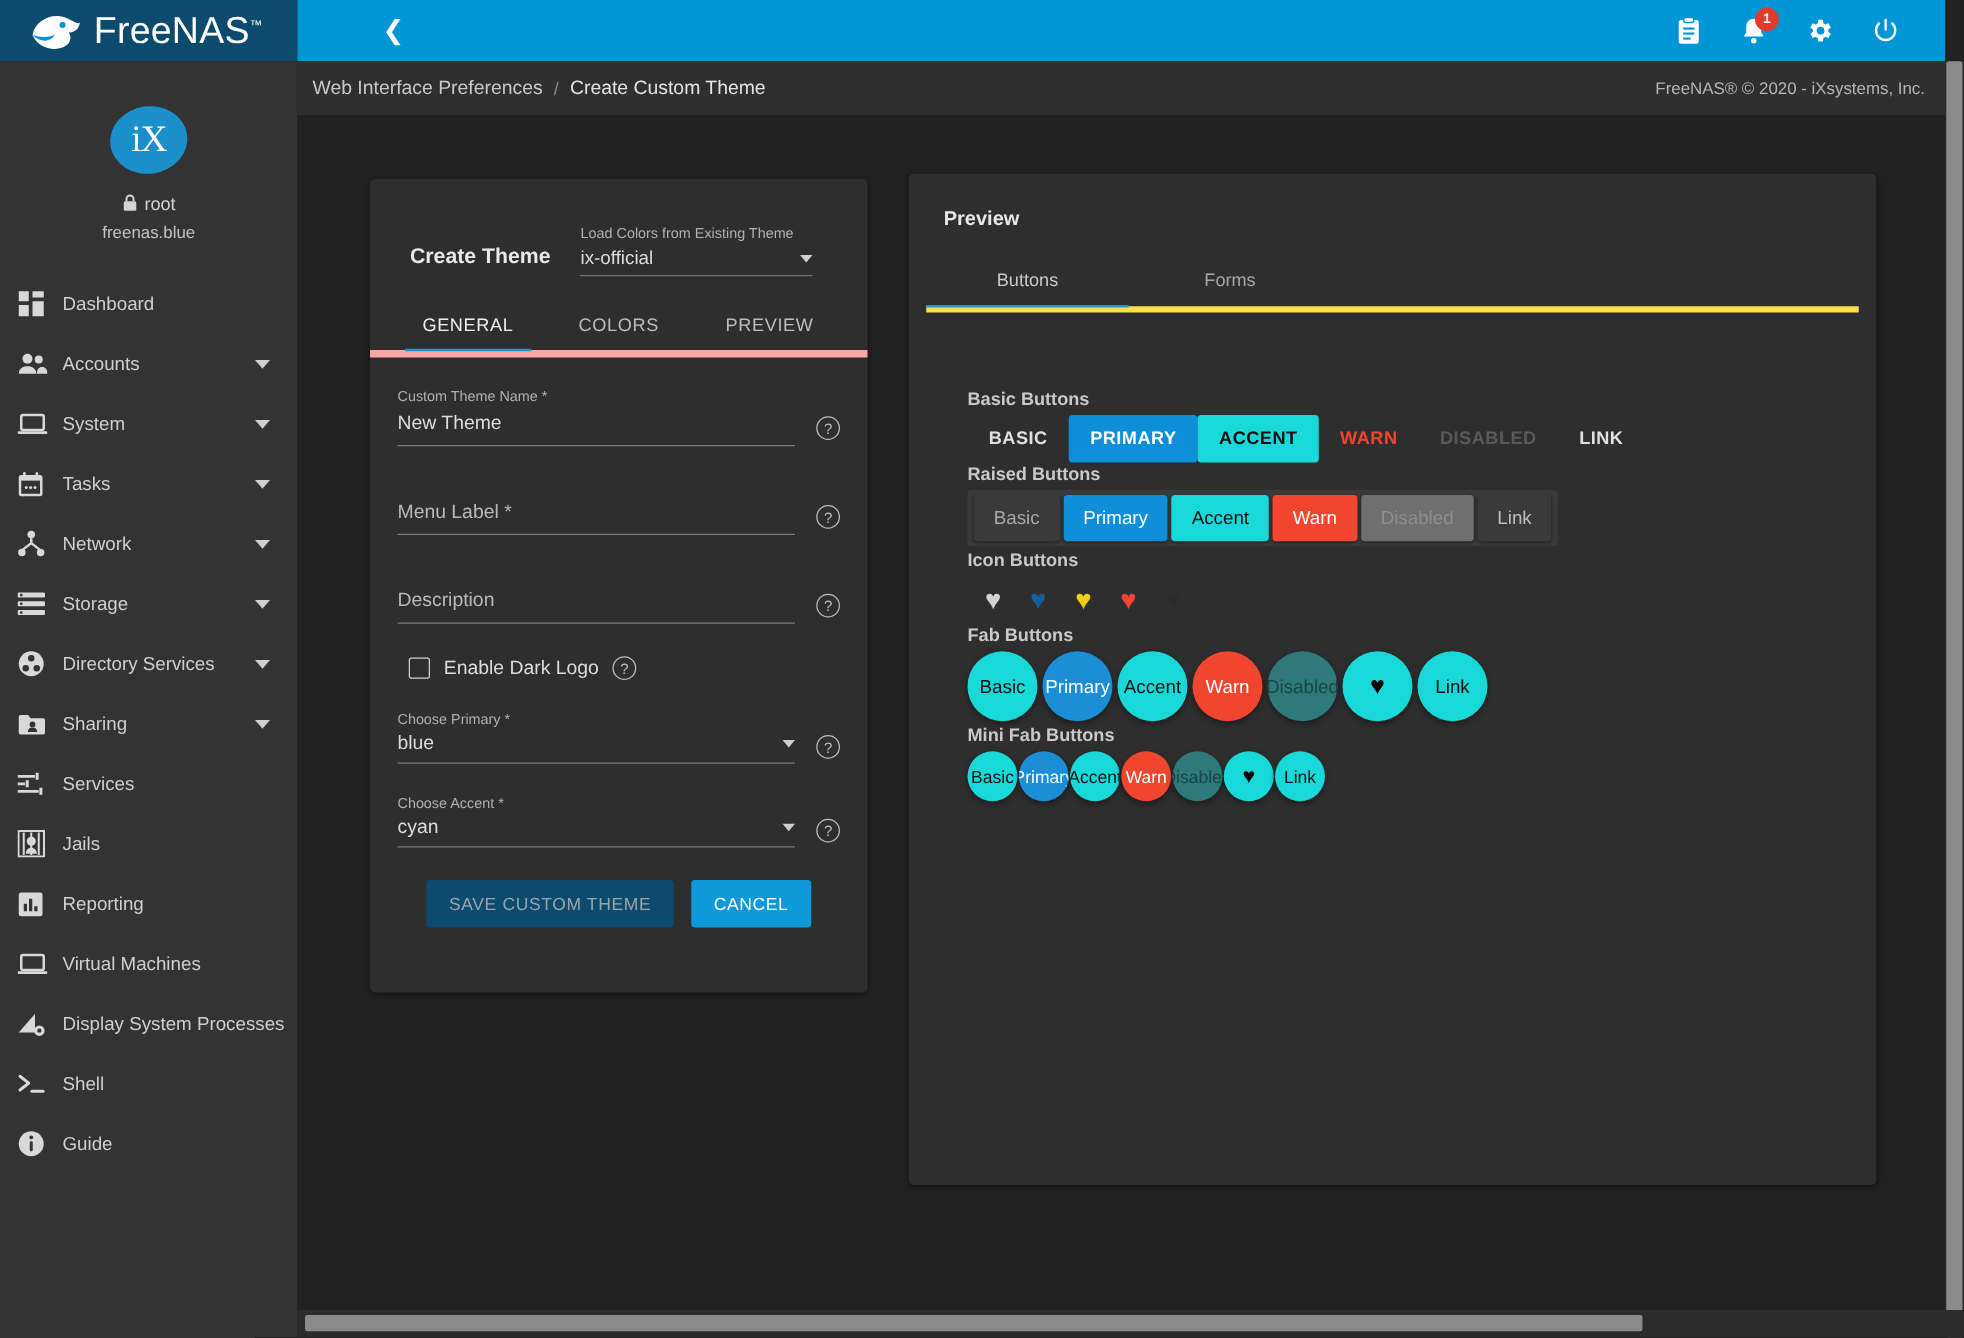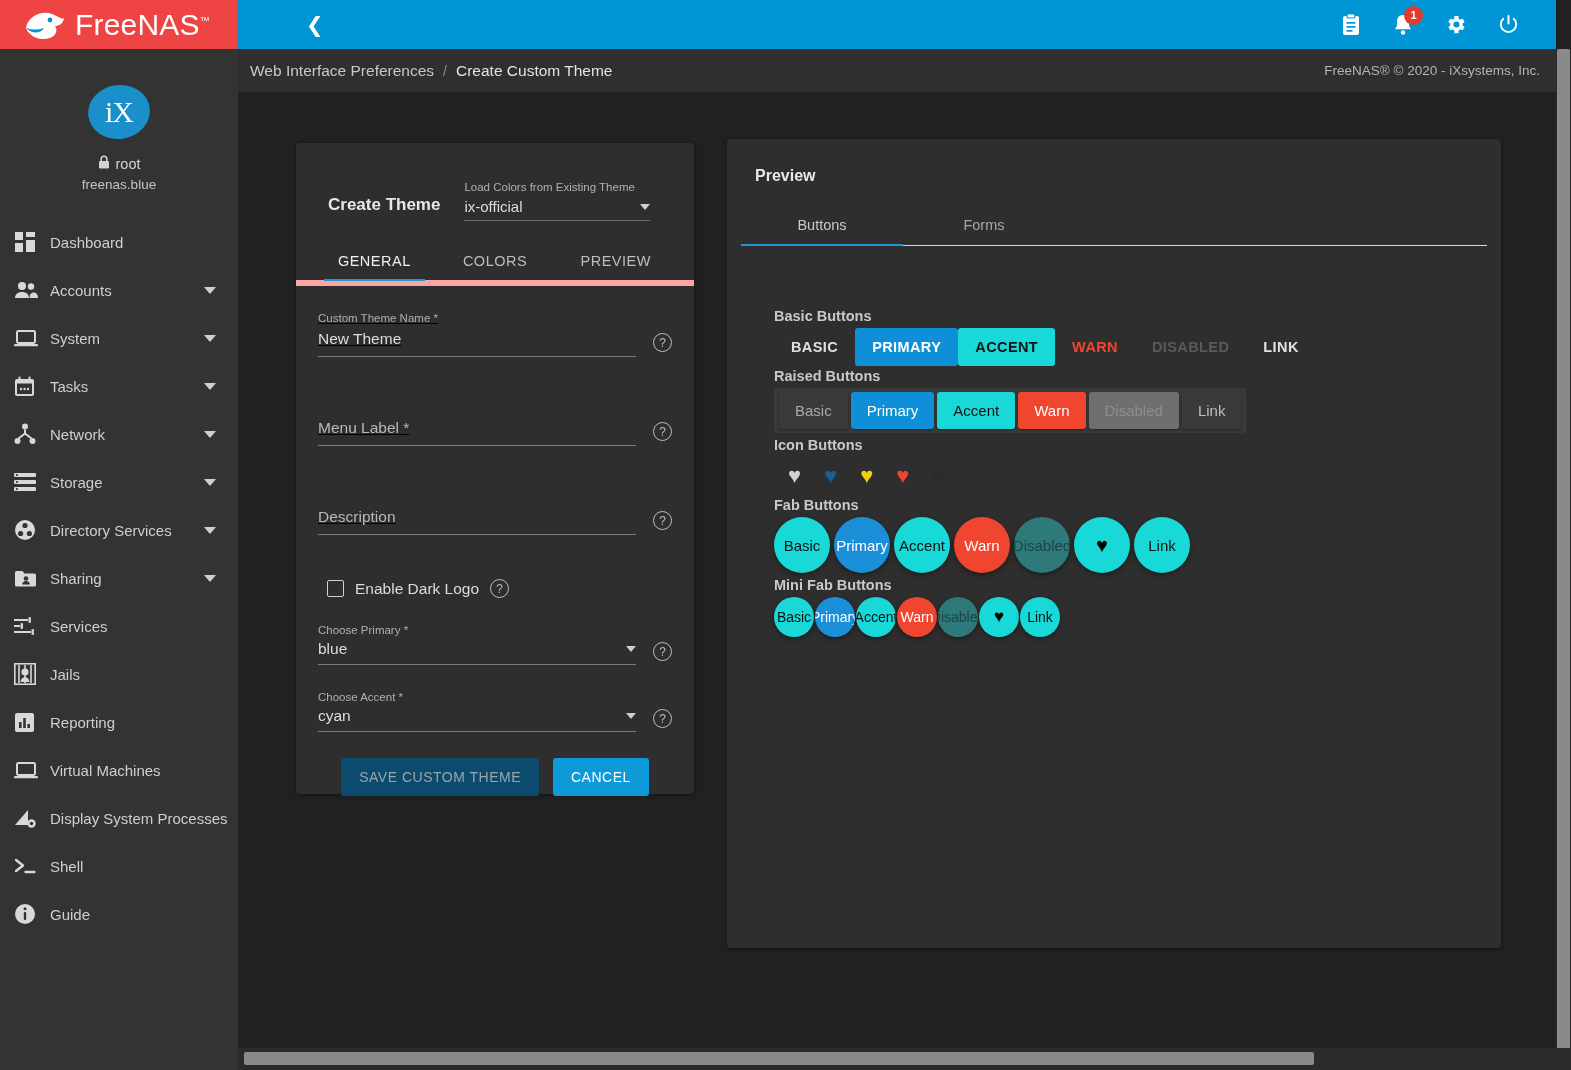--- a/index.html
+++ b/index.html
@@ -7,21 +7,21 @@
     width: 1571px; height: 1070px;
     background: #212121;
     font-family: "Liberation Sans", sans-serif;
     overflow: hidden;
   }
   body { position: relative; }
 
   
   #topbar { position: absolute; top: 0; left: 0; width: 1556px; height: 49px; display: flex; }
   #brand {
-    width: 238px; height: 49px; background: #ef4444;
+    width: 238px; height: 49px; background: #0c4a6e;
     display: flex; align-items: center; padding-left: 22px; gap: 9px;
   }
   #brand .logo-mark { width: 44px; height: 34px; position: relative; }
   #brand .wordmark { color: #fff; font-size: 30px; letter-spacing: .2px; font-weight: 400; position: relative; }
   #brand .wordmark sup { font-size: 10px; vertical-align: super; }
 
   #topbar-rest {
     flex: 1; background: #0095d5; height: 49px;
     display: flex; align-items: center; padding: 0 18px 0 22px;
   }
@@ -92,21 +92,21 @@
   }
   .underline-select .val { color: #dcdcdc; font-size: 15px; }
   .dd-caret { width: 0; height: 0; border-left: 5px solid transparent; border-right: 5px solid transparent; border-top: 6px solid #cfcfcf; }
 
   #tabs-row { display: flex; margin-top: 20px; border-bottom: 6px solid #fca5a5; padding: 0 18px; }
   .tab { flex: 1; text-align: center; padding: 12px 0 11px; color: #bdbdbd; font-size: 14.5px; letter-spacing: .5px; cursor: pointer; position: relative; }
   .tab.active { color: #efefef; }
   .tab.active::after { content: ""; position: absolute; left: 8%; right: 8%; bottom: -1px; height: 2.5px; background: #2196d3; }
 
   #form-body { padding: 26px 22px 0 22px; }
-  .tf { margin-bottom: 44px; position: relative; padding-right: 36px; text-decoration: underline; }
+  .tf { margin-bottom: 26px; position: relative; padding-right: 36px; }
   .tf .lbl-small { color: #b0b0b0; font-size: 11.5px; margin-bottom: 4px; height: 14px; }
   .tf .line { border-bottom: 1px solid #7a7a7a; padding-bottom: 6px; }
   .tf .val { color: #dcdcdc; font-size: 15.5px; min-height: 20px; }
   .tf .val.placeholder { color: #b9b9b9; }
   .help {
     position: absolute; right: 0; width: 19px; height: 19px; border-radius: 50%;
     border: 1.5px solid #bdbdbd; color: #bdbdbd; font-size: 12px;
     display: flex; align-items: center; justify-content: center; cursor: pointer;
   }
   .tf .help { bottom: 5px; }
@@ -123,21 +123,21 @@
   .sel-field .help { bottom: 4px; }
 
   #form-actions { display: flex; justify-content: center; gap: 14px; margin-top: 26px; }
   .btn { border: none; border-radius: 3px; font-size: 14px; letter-spacing: .5px; padding: 11px 18px; cursor: pointer; font-family: inherit; }
   #btn-save { background: #0c4a6e; color: #9aa6ab; cursor: default; }
   #btn-cancel { background: #0e99d8; color: #ffffff; }
 
   
   #preview-card { position: absolute; left: 489px; top: 47px; width: 774px; height: 809px; }
   #preview-title { color: #e8e8e8; font-size: 16px; font-weight: bold; padding: 28px 0 0 28px; }
-  #preview-tabs { display: flex; margin: 22px 14px 0 14px; border-bottom: 1px solid #fde047; }
+  #preview-tabs { display: flex; margin: 22px 14px 0 14px; border-bottom: 5px solid #fde047; }
   .ptab { width: 162px; text-align: center; padding: 10px 0 12px; color: #a8a8a8; font-size: 14.5px; cursor: pointer; position: relative; }
   .ptab.active { color: #c9c9c9; }
   .ptab.active::after { content: ""; position: absolute; left: 0; right: 0; bottom: -1px; height: 2.5px; background: #2196d3; }
 
   #preview-body { padding: 62px 0 0 47px; }
   .sec-label { color: #c9c9c9; font-size: 14.5px; font-weight: bold; margin-bottom: 4px; }
 
   
   .flat-row { display: flex; align-items: center; gap: 0; margin-bottom: 2px; }
   .flat-btn { padding: 11px 17px; border-radius: 3px; font-size: 14.5px; font-weight: bold; letter-spacing: .4px; cursor: pointer; }

